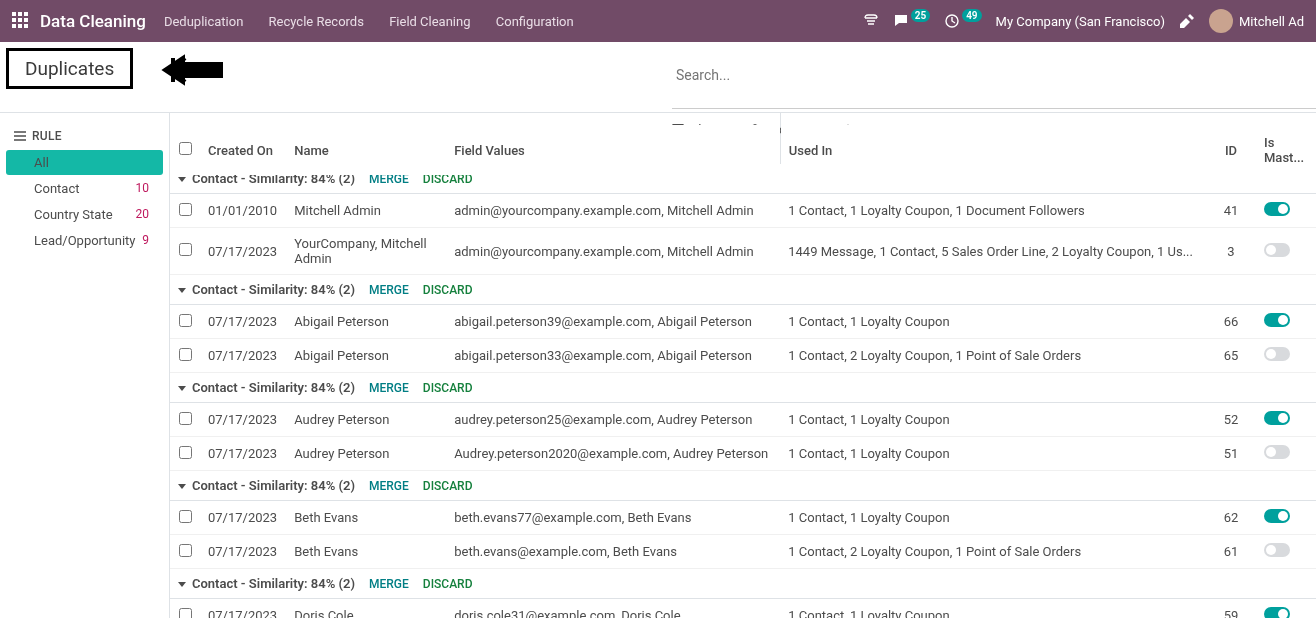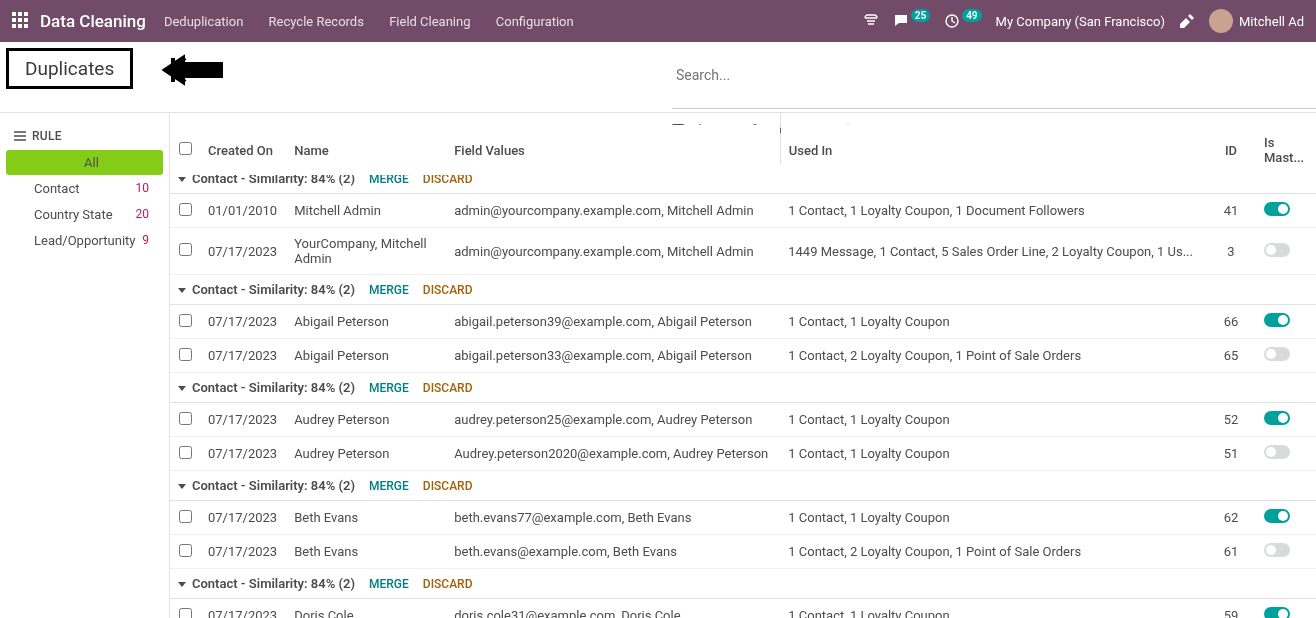--- a/index.html
+++ b/index.html
@@ -29,34 +29,34 @@
   .filter-btn svg { margin-right: 4px; }
   .pager { margin-left: auto; margin-right: 18px; font-size: 13px; display: flex; align-items: center; }
   .pager .chev { font-size: 18px; color: #714B67; margin-left: 10px; cursor: pointer; }
   
   
   .main { display: flex; border-top: 1px solid #dee2e6; height: calc(618px - 112px); }
   .sidebar { width: 170px; border-right: 1px solid #dee2e6; padding: 10px 0; }
   .sidebar-header { display: flex; align-items: center; padding: 6px 14px; font-size: 12px; font-weight: 500; color: #4c4c4c; letter-spacing: .3px; }
   .sidebar-header svg { margin-right: 6px; }
   .side-item { display: flex; justify-content: space-between; padding: 5px 14px 5px 28px; font-size: 13px; border-radius: 3px; margin: 1px 6px; cursor: pointer; }
-  .side-item.active { background: #84cc16; justify-content: center; }
+  .side-item.active { background: #14b8a6; }
   .side-count { color: #be185d; font-size: 12px; }
   
   
   .table-wrap { flex: 1; overflow: auto; }
   table { border-collapse: collapse; width: 100%; }
   thead th { text-align: left; font-size: 13px; font-weight: 500; color: #4c4c4c; padding: 10px 8px; border-bottom: 1px solid #dee2e6; background: #fff; position: sticky; top: 12px; }
   th.chk, td.chk { width: 30px; text-align: center; }
   th.used { border-left: 1px solid #dee2e6; }
   td { padding: 8px 8px; font-size: 13px; color: #4c4c4c; border-bottom: 1px solid #f0f0f0; vertical-align: middle; }
   tr.group td { font-weight: 600; border-bottom: 1px solid #dee2e6; padding-top: 7px; padding-bottom: 7px; }
   tr.group .caret { display: inline-block; width: 0; height: 0; border-left: 4px solid transparent; border-right: 4px solid transparent; border-top: 5px solid #4c4c4c; margin-right: 6px; vertical-align: middle; }
   .link-merge { color: #017e84; font-weight: 500; margin-left: 14px; cursor: pointer; font-size: 12px; }
-  .link-discard { color: #a16207; font-weight: 500; margin-left: 14px; cursor: pointer; font-size: 12px; }
+  .link-discard { color: #15803d; font-weight: 500; margin-left: 14px; cursor: pointer; font-size: 12px; }
   .col-id { text-align: center; width: 50px; }
   .col-master { width: 60px; text-align: left; }
   
   
   .toggle { width: 26px; height: 14px; border-radius: 8px; position: relative; display: inline-block; }
   .toggle::after { content: ''; width: 10px; height: 10px; border-radius: 50%; background: #fff; position: absolute; top: 2px; }
   .toggle.on { background: #00A09D; }
   .toggle.on::after { right: 2px; }
   .toggle.off { background: #d8dadd; }
   .toggle.off::after { left: 2px; }

